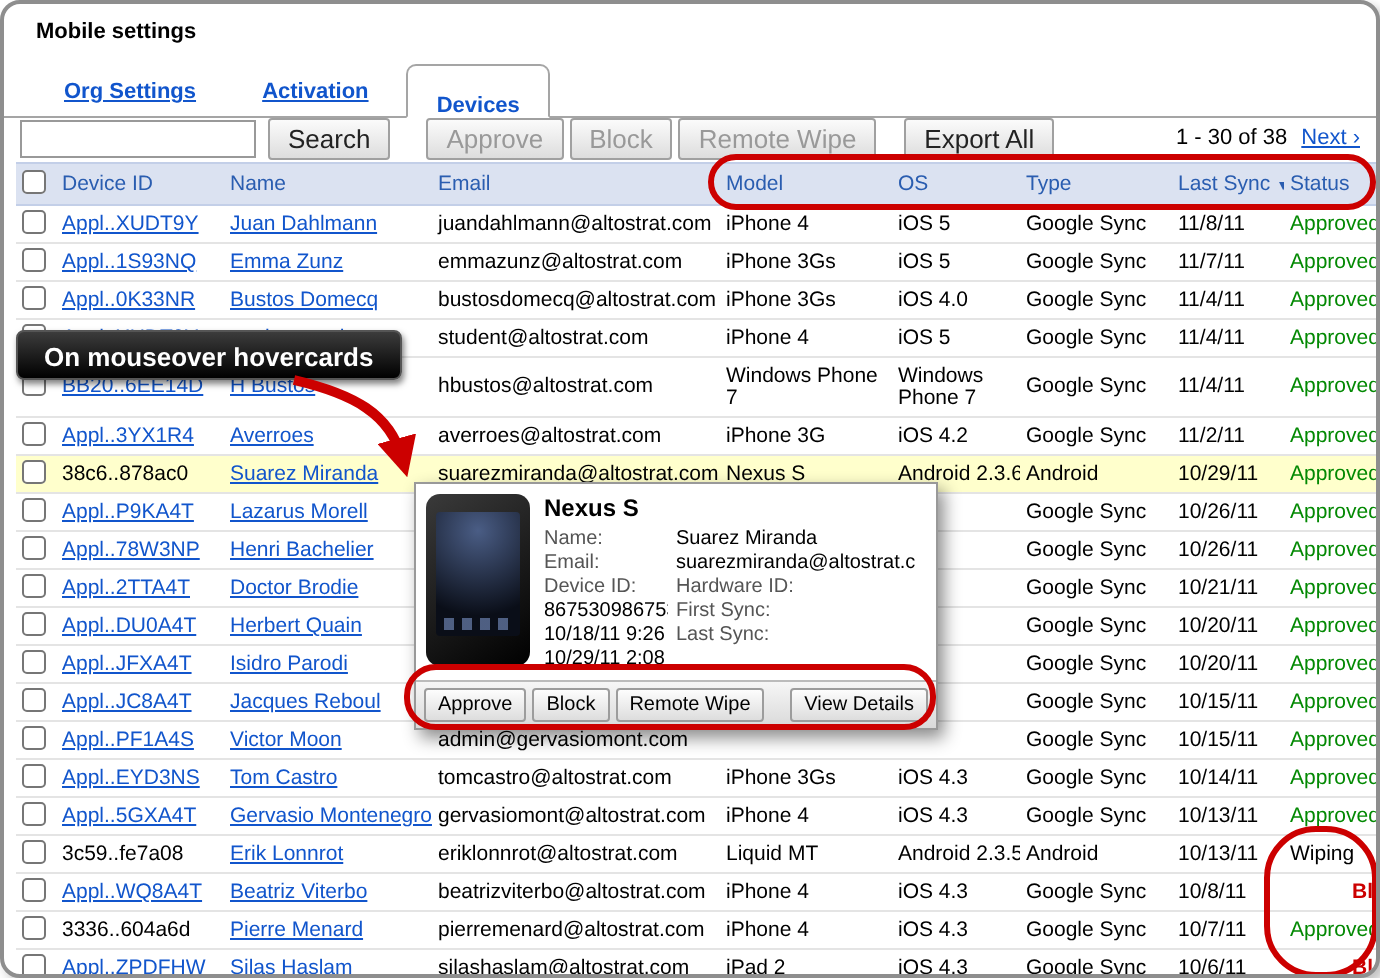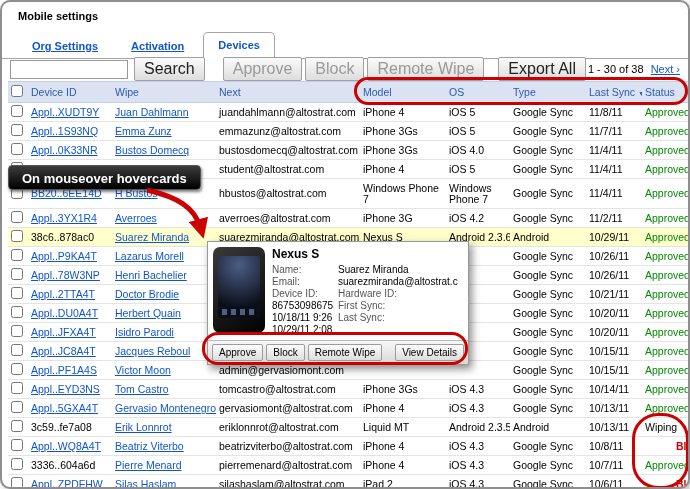--- a/index.html
+++ b/index.html
@@ -9,27 +9,27 @@
   }
   *{box-sizing:border-box; margin:0; padding:0;}
   body{font-family:"Liberation Sans", sans-serif; background:#fff; margin:0;}
   .page{position:relative; width:690px; height:489px; background:#fff;
         border:2px solid #8e8e8e; border-radius:10px; overflow:hidden;
         box-shadow:3px 3px 6px rgba(0,0,0,.25); font-size:11px; color:#000;}
   .page-title{position:absolute; top:8px; left:16px; font-size:11px; font-weight:bold;}
   .tabbar{position:absolute; top:30px; left:0; width:100%; height:27px; border-bottom:1px solid #a5a5a5;}
   .tab-link{display:inline-block; margin-left:30px; line-height:26px; color:var(--link);
             font-weight:bold; text-decoration:underline; cursor:pointer;}
-  .tab-active{display:inline-block; height:27px; line-height:25px; margin-left:16px; padding:0 14px;
+  .tab-active{display:inline-block; height:27px; line-height:25px; margin-left:16px; padding:8px 14px;
               border:1px solid #a5a5a5; border-bottom:1px solid #fff; border-radius:5px 5px 0 0;
               background:#fff; color:var(--link); font-weight:bold; vertical-align:bottom; cursor:default;}
   .toolbar{position:absolute; top:56px; left:8px; right:8px; height:22px; display:flex; align-items:center;}
   .search-input{width:118px; height:19px; border:1px solid #999; font-size:11px; padding:1px 3px;
                 font-family:"Liberation Sans", sans-serif;}
-  .btn{margin-left:6px; padding:2px 9px; font-size:16px; color:#222; cursor:pointer;
+  .btn{margin-left:6px; padding:2px 9px; font-size:13px; color:#222; cursor:pointer;
        border:1px solid #a0a0a0; border-radius:2px; background:linear-gradient(#fbfbfb,#dddddd);
        font-family:"Liberation Sans", sans-serif; white-space:nowrap;}
   .btn.disabled{color:#999;}
   .btn.grp{margin-left:3px;}
   .btn.first-grp{margin-left:18px;}
   .btn.export{margin-left:14px;}
   .pager{margin-left:auto; white-space:nowrap;}
   .pager a{color:var(--link); text-decoration:underline; cursor:pointer; margin-left:4px;}
   .tablewrap{position:absolute; top:79px; left:6px;}
   table{border-collapse:collapse; table-layout:fixed; width:682px; font-size:10.5px;}
@@ -114,22 +114,22 @@
         <col style="width:86px">
           <col style="width:64px">
           <col style="width:76px">
           <col style="width:56px">
           <col style="width:48px">
       </colgroup>
       <thead>
         <tr>
           <th><input type="checkbox" style=""></th>
           <th>Device ID</th>
-          <th>Wipe</th>
-          <th>Next</th>
+          <th>Name</th>
+          <th>Email</th>
           <th>Model</th>
           <th>OS</th>
           <th>Type</th>
           <th><span>Last Sync</span><span class="sort-arrow">▼</span></th>
           <th>Status</th>
         </tr>
       </thead>
       <tbody>
           <tr>
             <td><input type="checkbox" style=""></td>

